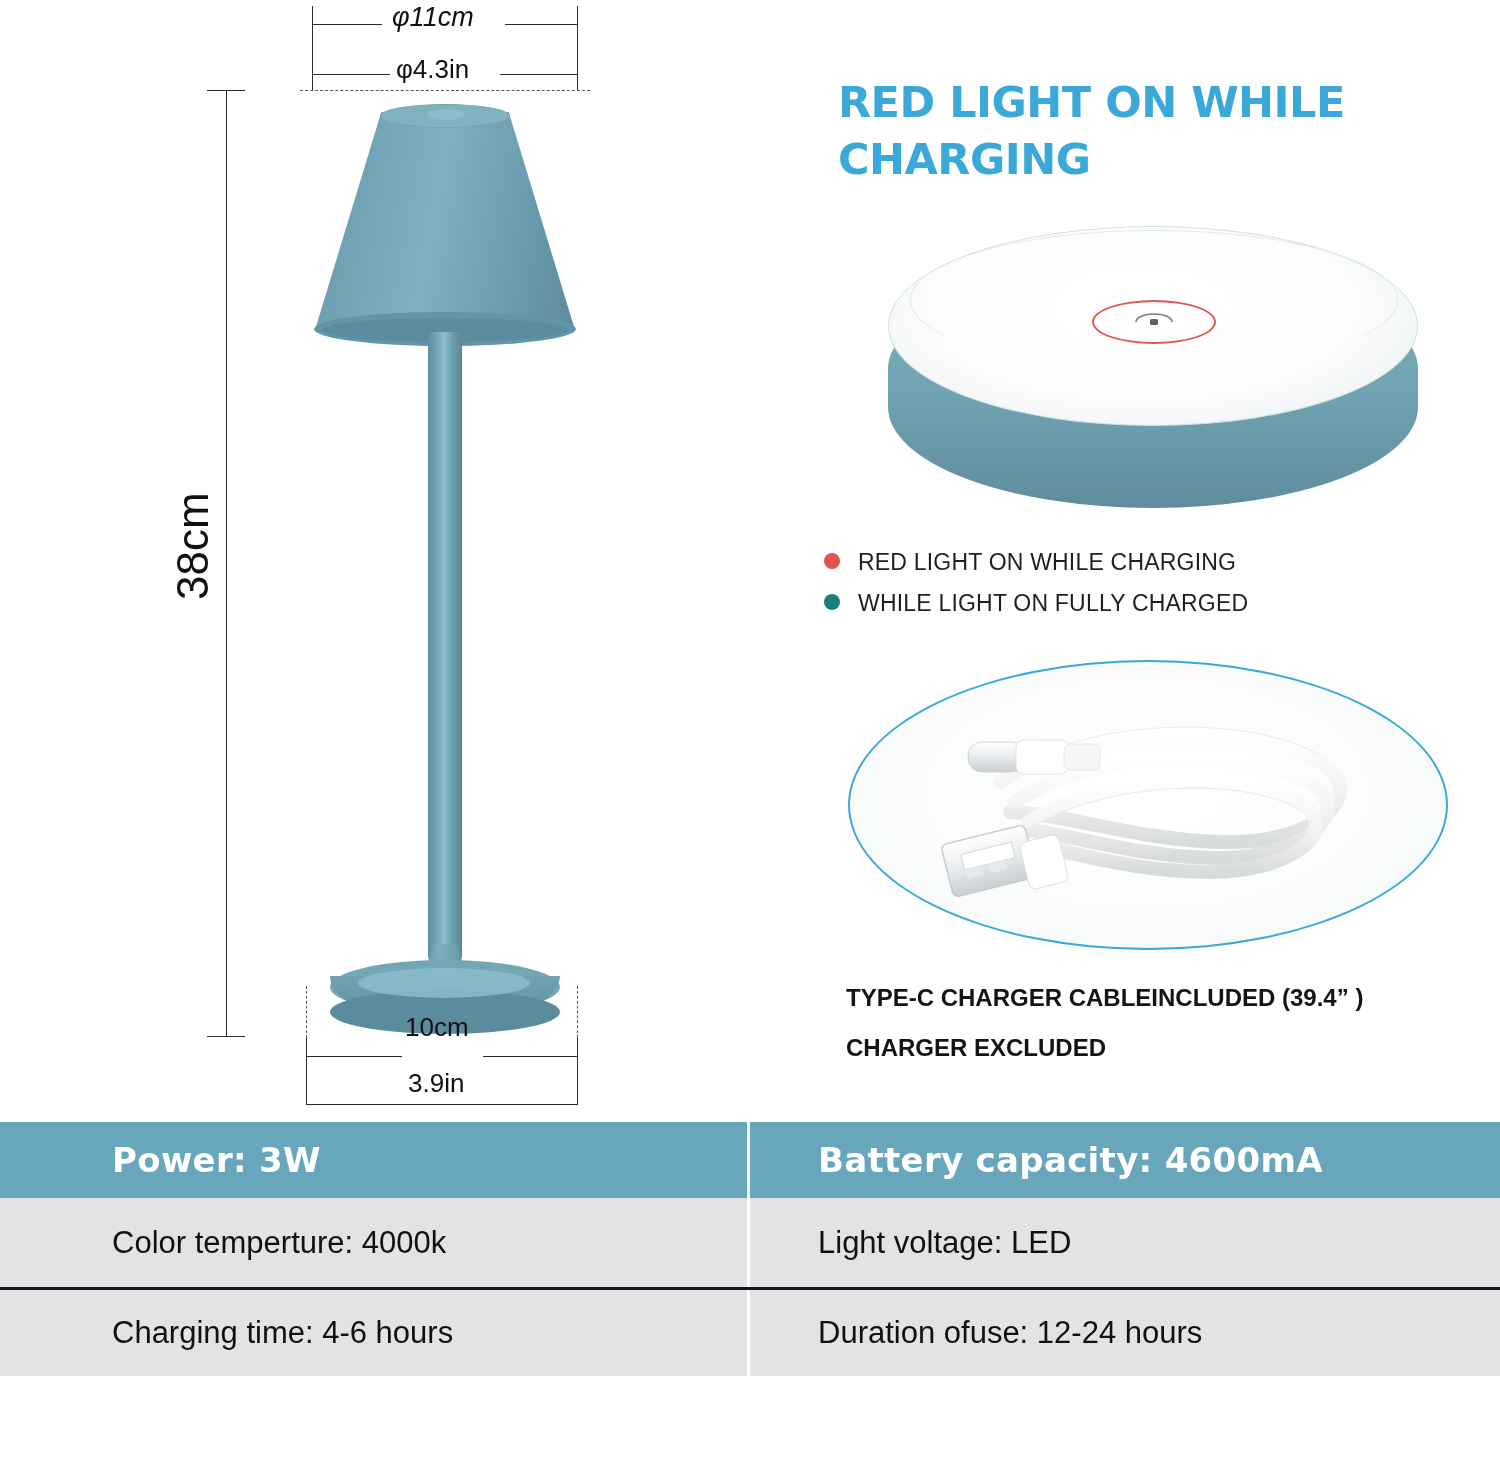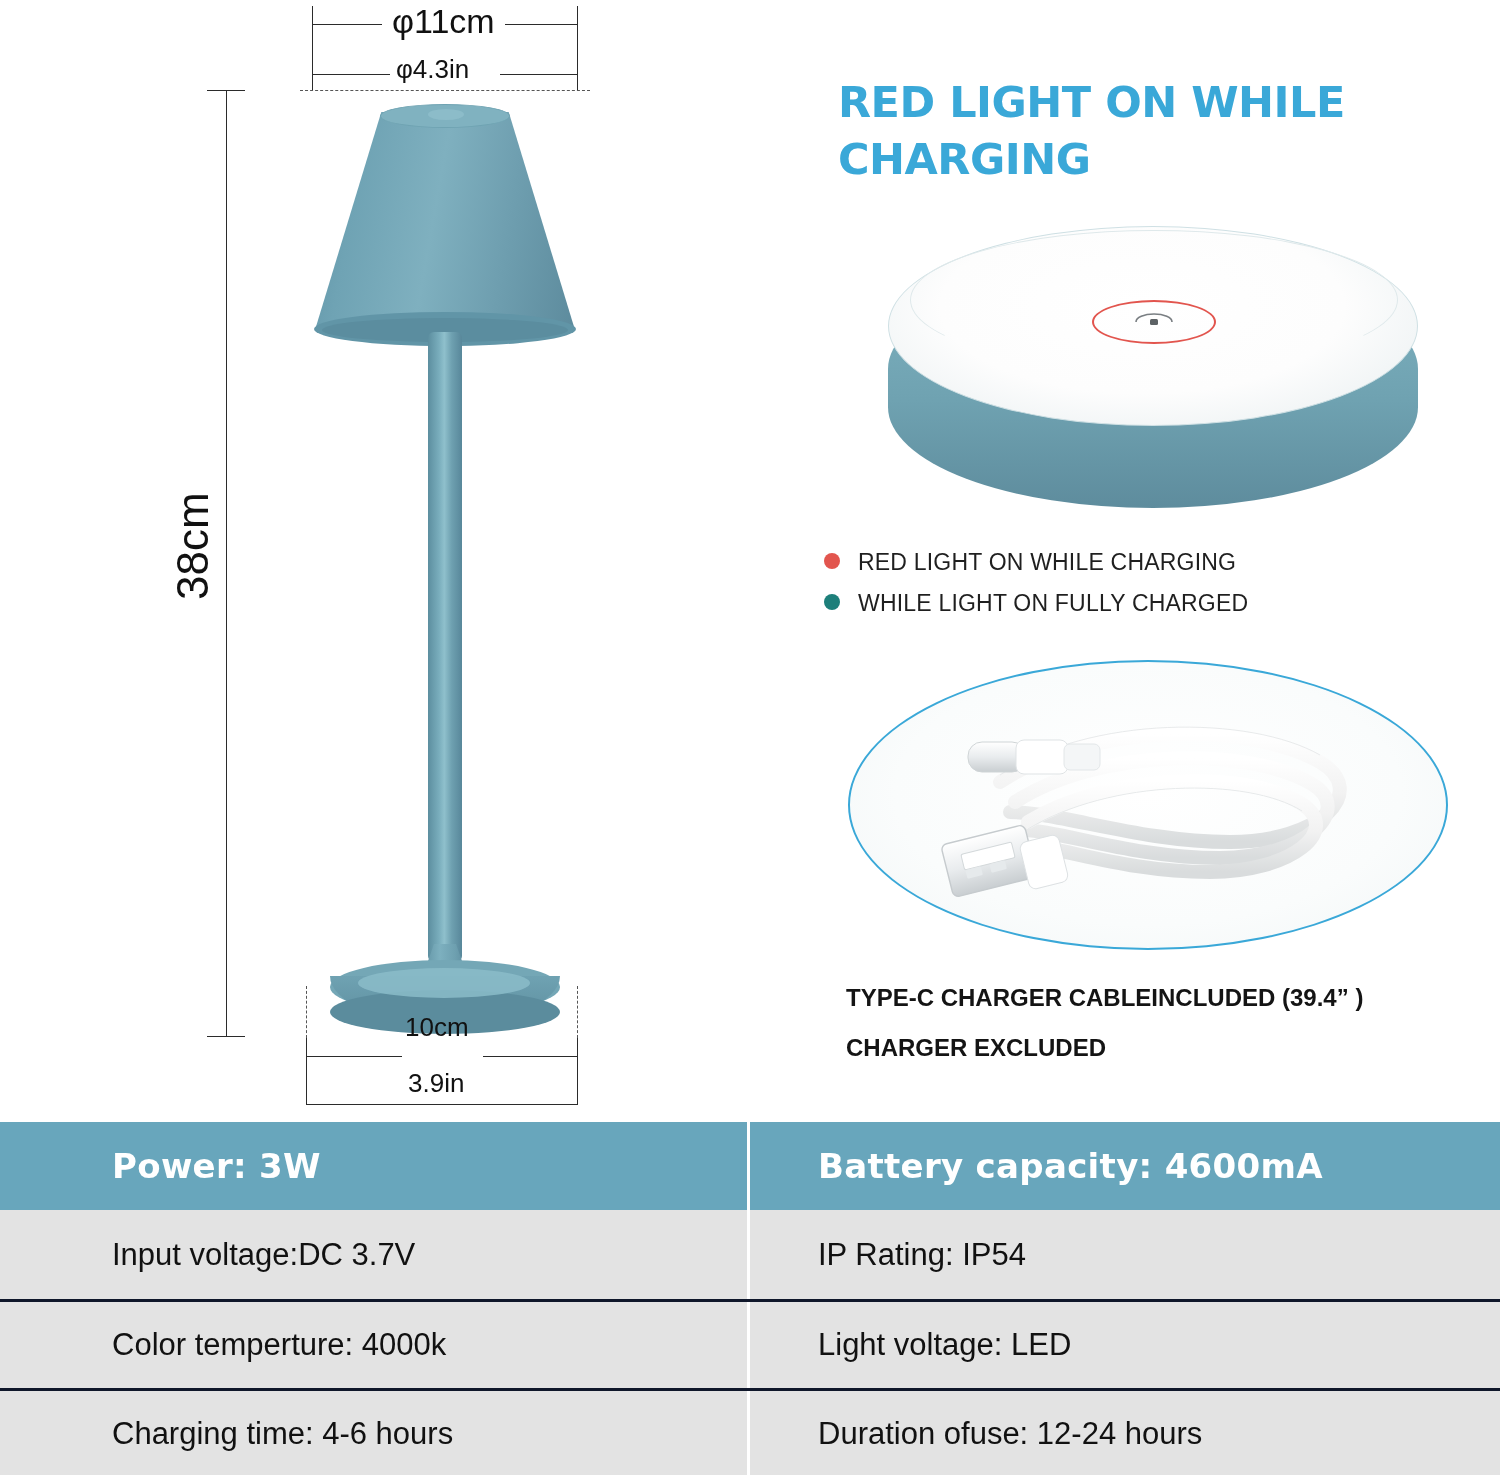--- a/index.html
+++ b/index.html
@@ -30,21 +30,21 @@
   }
 
   .dim-text {
     position: absolute;
     font-family: "Liberation Sans", sans-serif;
     color: #111;
     white-space: nowrap;
   }
 
   
-  #lbl-dia-cm { left: 392px; top: 2px; font-size: 34px; }
+  #lbl-dia-cm { left: 392px; top: 2px; font-size: 27px; font-style: italic; }
   #lbl-dia-in { left: 396px; top: 54px; font-size: 26px; }
 
   
   #lbl-base-cm { left: 405px; top: 1012px; font-size: 26px; }
   #lbl-base-in { left: 408px; top: 1068px; font-size: 26px; }
 
   
   #lbl-height {
     left: 168px; top: 600px;
     font-size: 44px;
@@ -273,21 +273,21 @@
   .spec-cell {
     width: 750px;
     display: flex;
     align-items: center;
     padding-left: 112px;
     font-size: 31px;
     color: #111;
     font-family: "Liberation Sans", sans-serif;
   }
   .spec-cell.right-col { padding-left: 68px; }
-  .row-head { height: 88px; background: #68a6bc; }
+  .row-head { height: 76px; background: #68a6bc; }
   .row-head .spec-cell {
     color: #ffffff;
     font-family: "DejaVu Sans", sans-serif;
     font-weight: bold;
     font-size: 34px;
     letter-spacing: .3px;
   }
   .row-head .spec-cell:first-child { border-right: 3px solid #ffffff; }
   .row-body { height: 89px; background: #e3e3e3; }
   .row-body .spec-cell:first-child { border-right: 3px solid #ffffff; }
@@ -420,24 +420,20 @@
   </div>
 </div>
 
 <div id="spec-table">
 
   <div class="spec-row row-head">
     <div class="spec-cell">Power: 3W</div>
     <div class="spec-cell right-col">Battery capacity: 4600mA</div>
   </div>
 
-  <div class="spec-row row-body">
-    <div class="spec-cell">Input voltage:DC 3.7V</div>
-    <div class="spec-cell right-col">IP Rating: IP54</div>
-  </div>
 
   <div class="spec-row row-body">
     <div class="spec-cell">Color temperture: 4000k</div>
     <div class="spec-cell right-col">Light voltage: LED</div>
   </div>
 
   <div class="spec-row row-body">
     <div class="spec-cell">Charging time: 4-6 hours</div>
     <div class="spec-cell right-col">Duration ofuse: 12-24 hours</div>
   </div>

